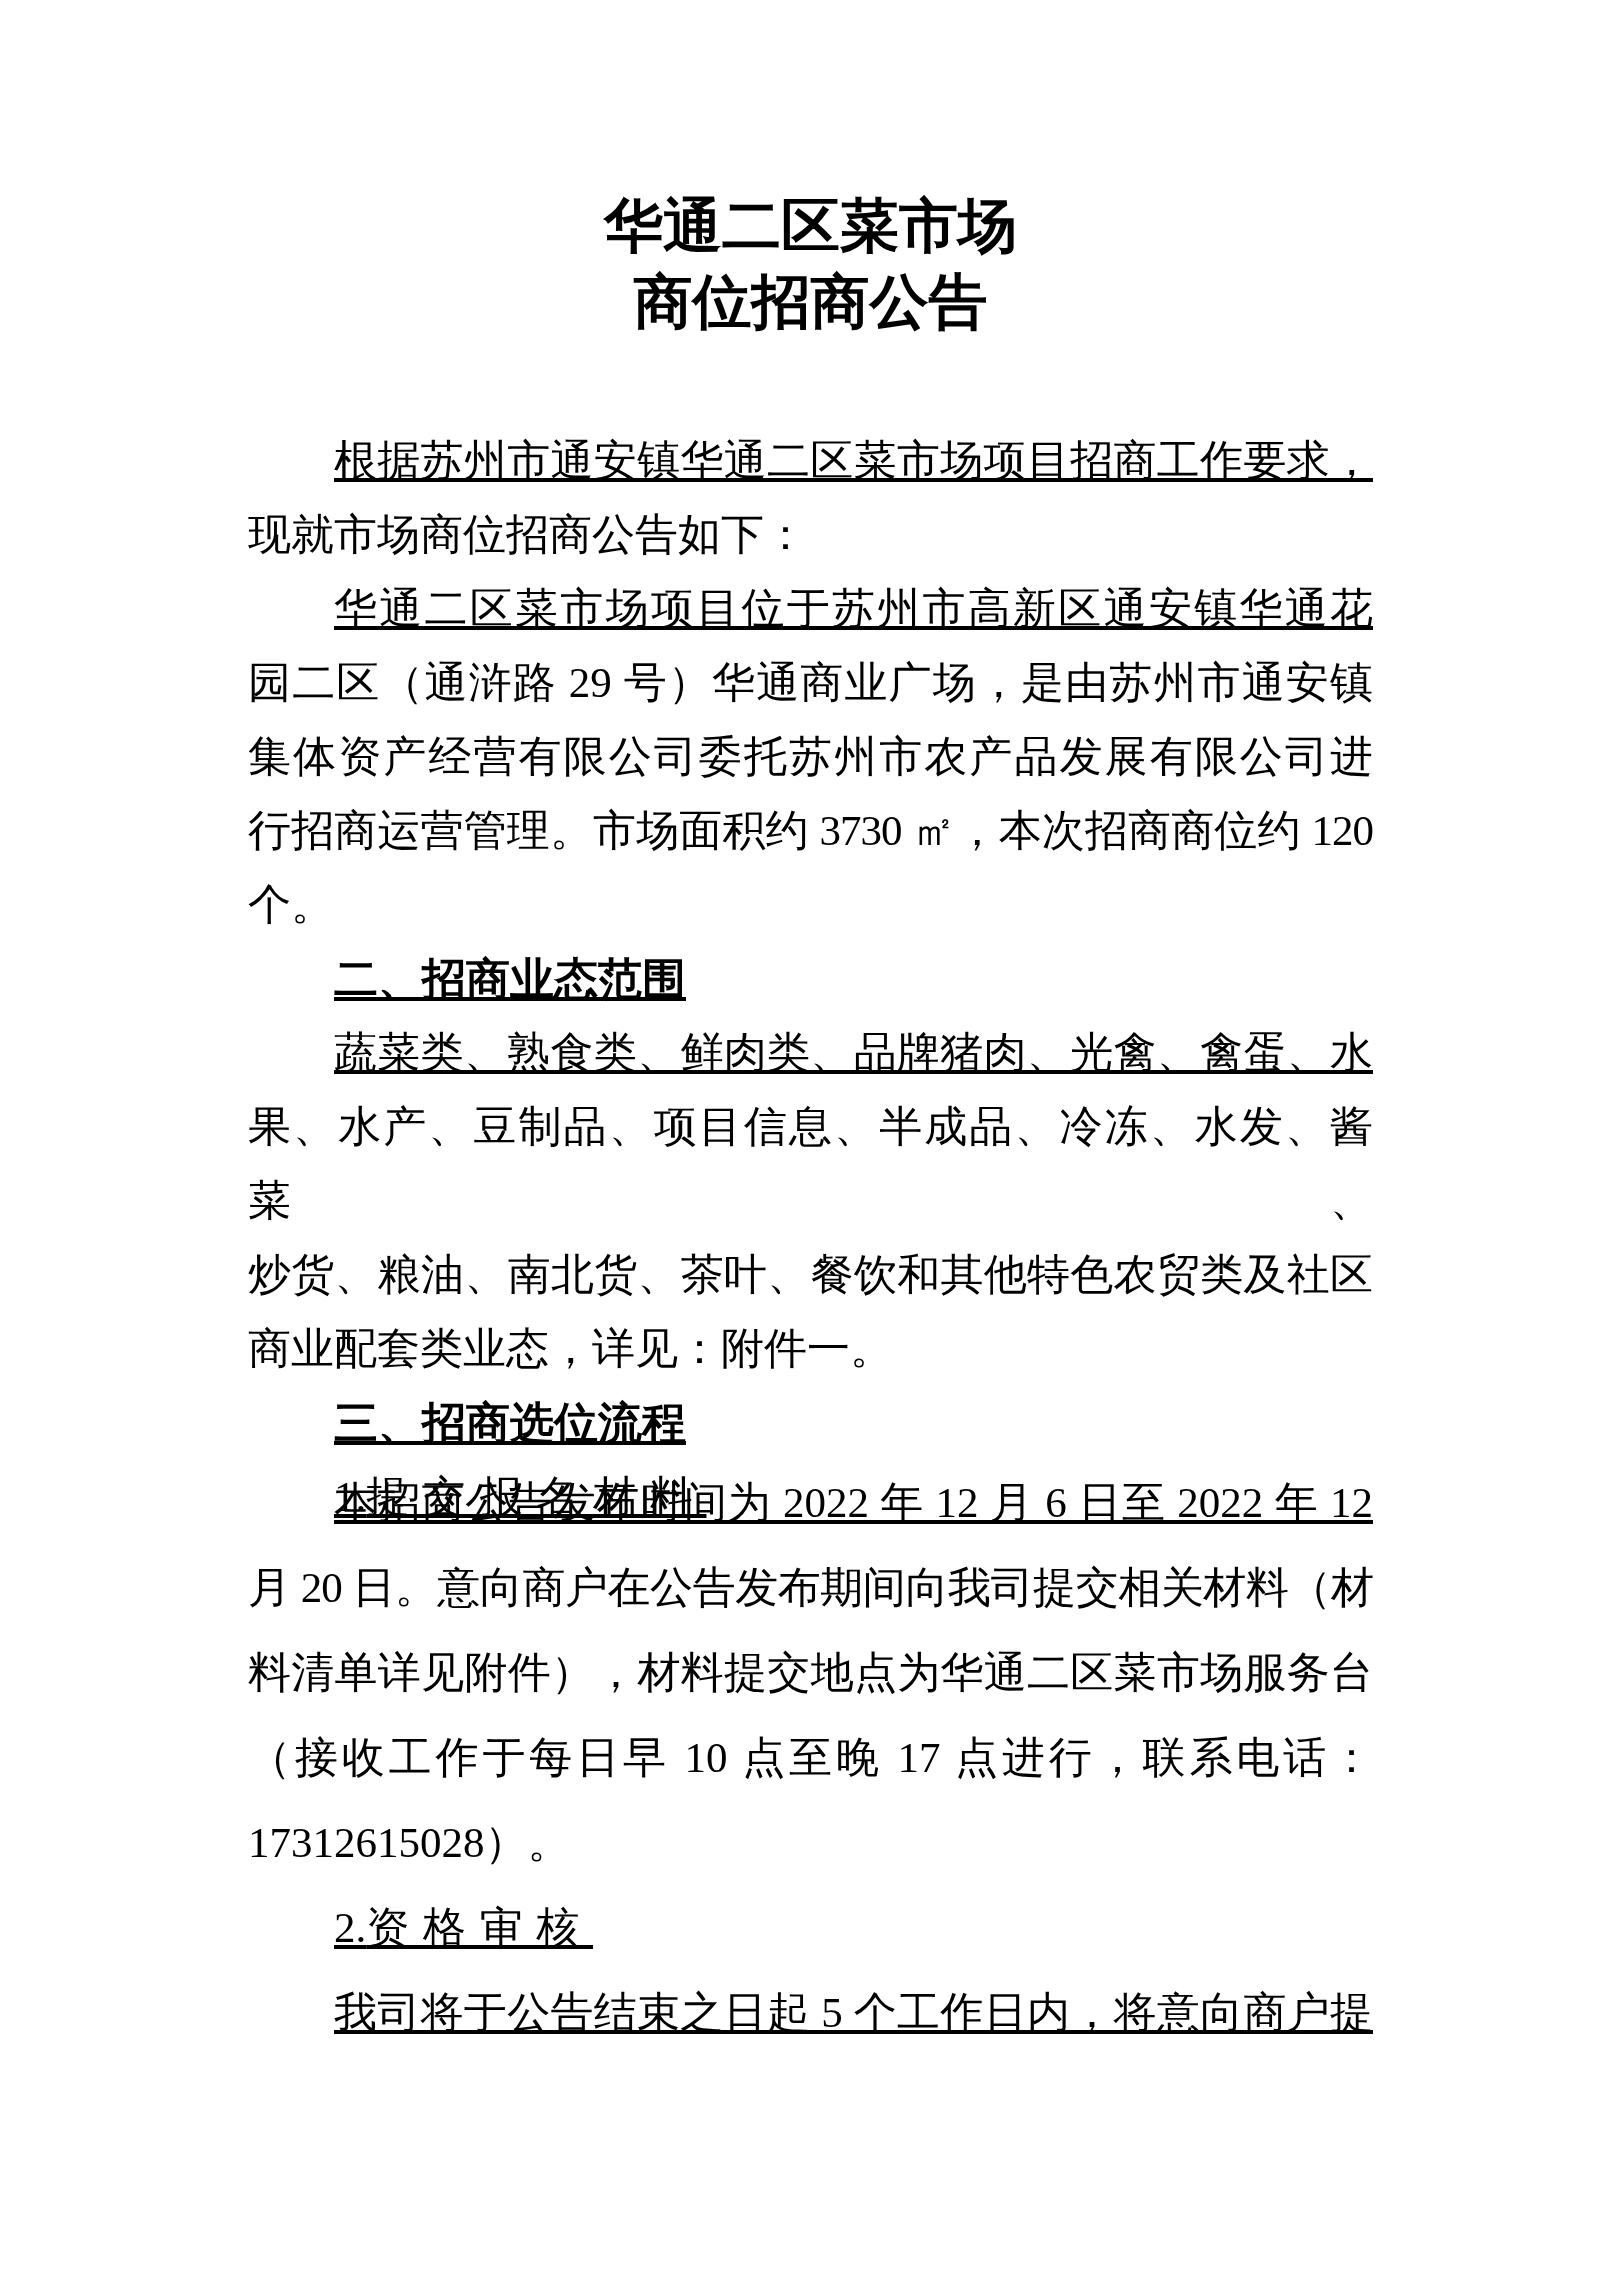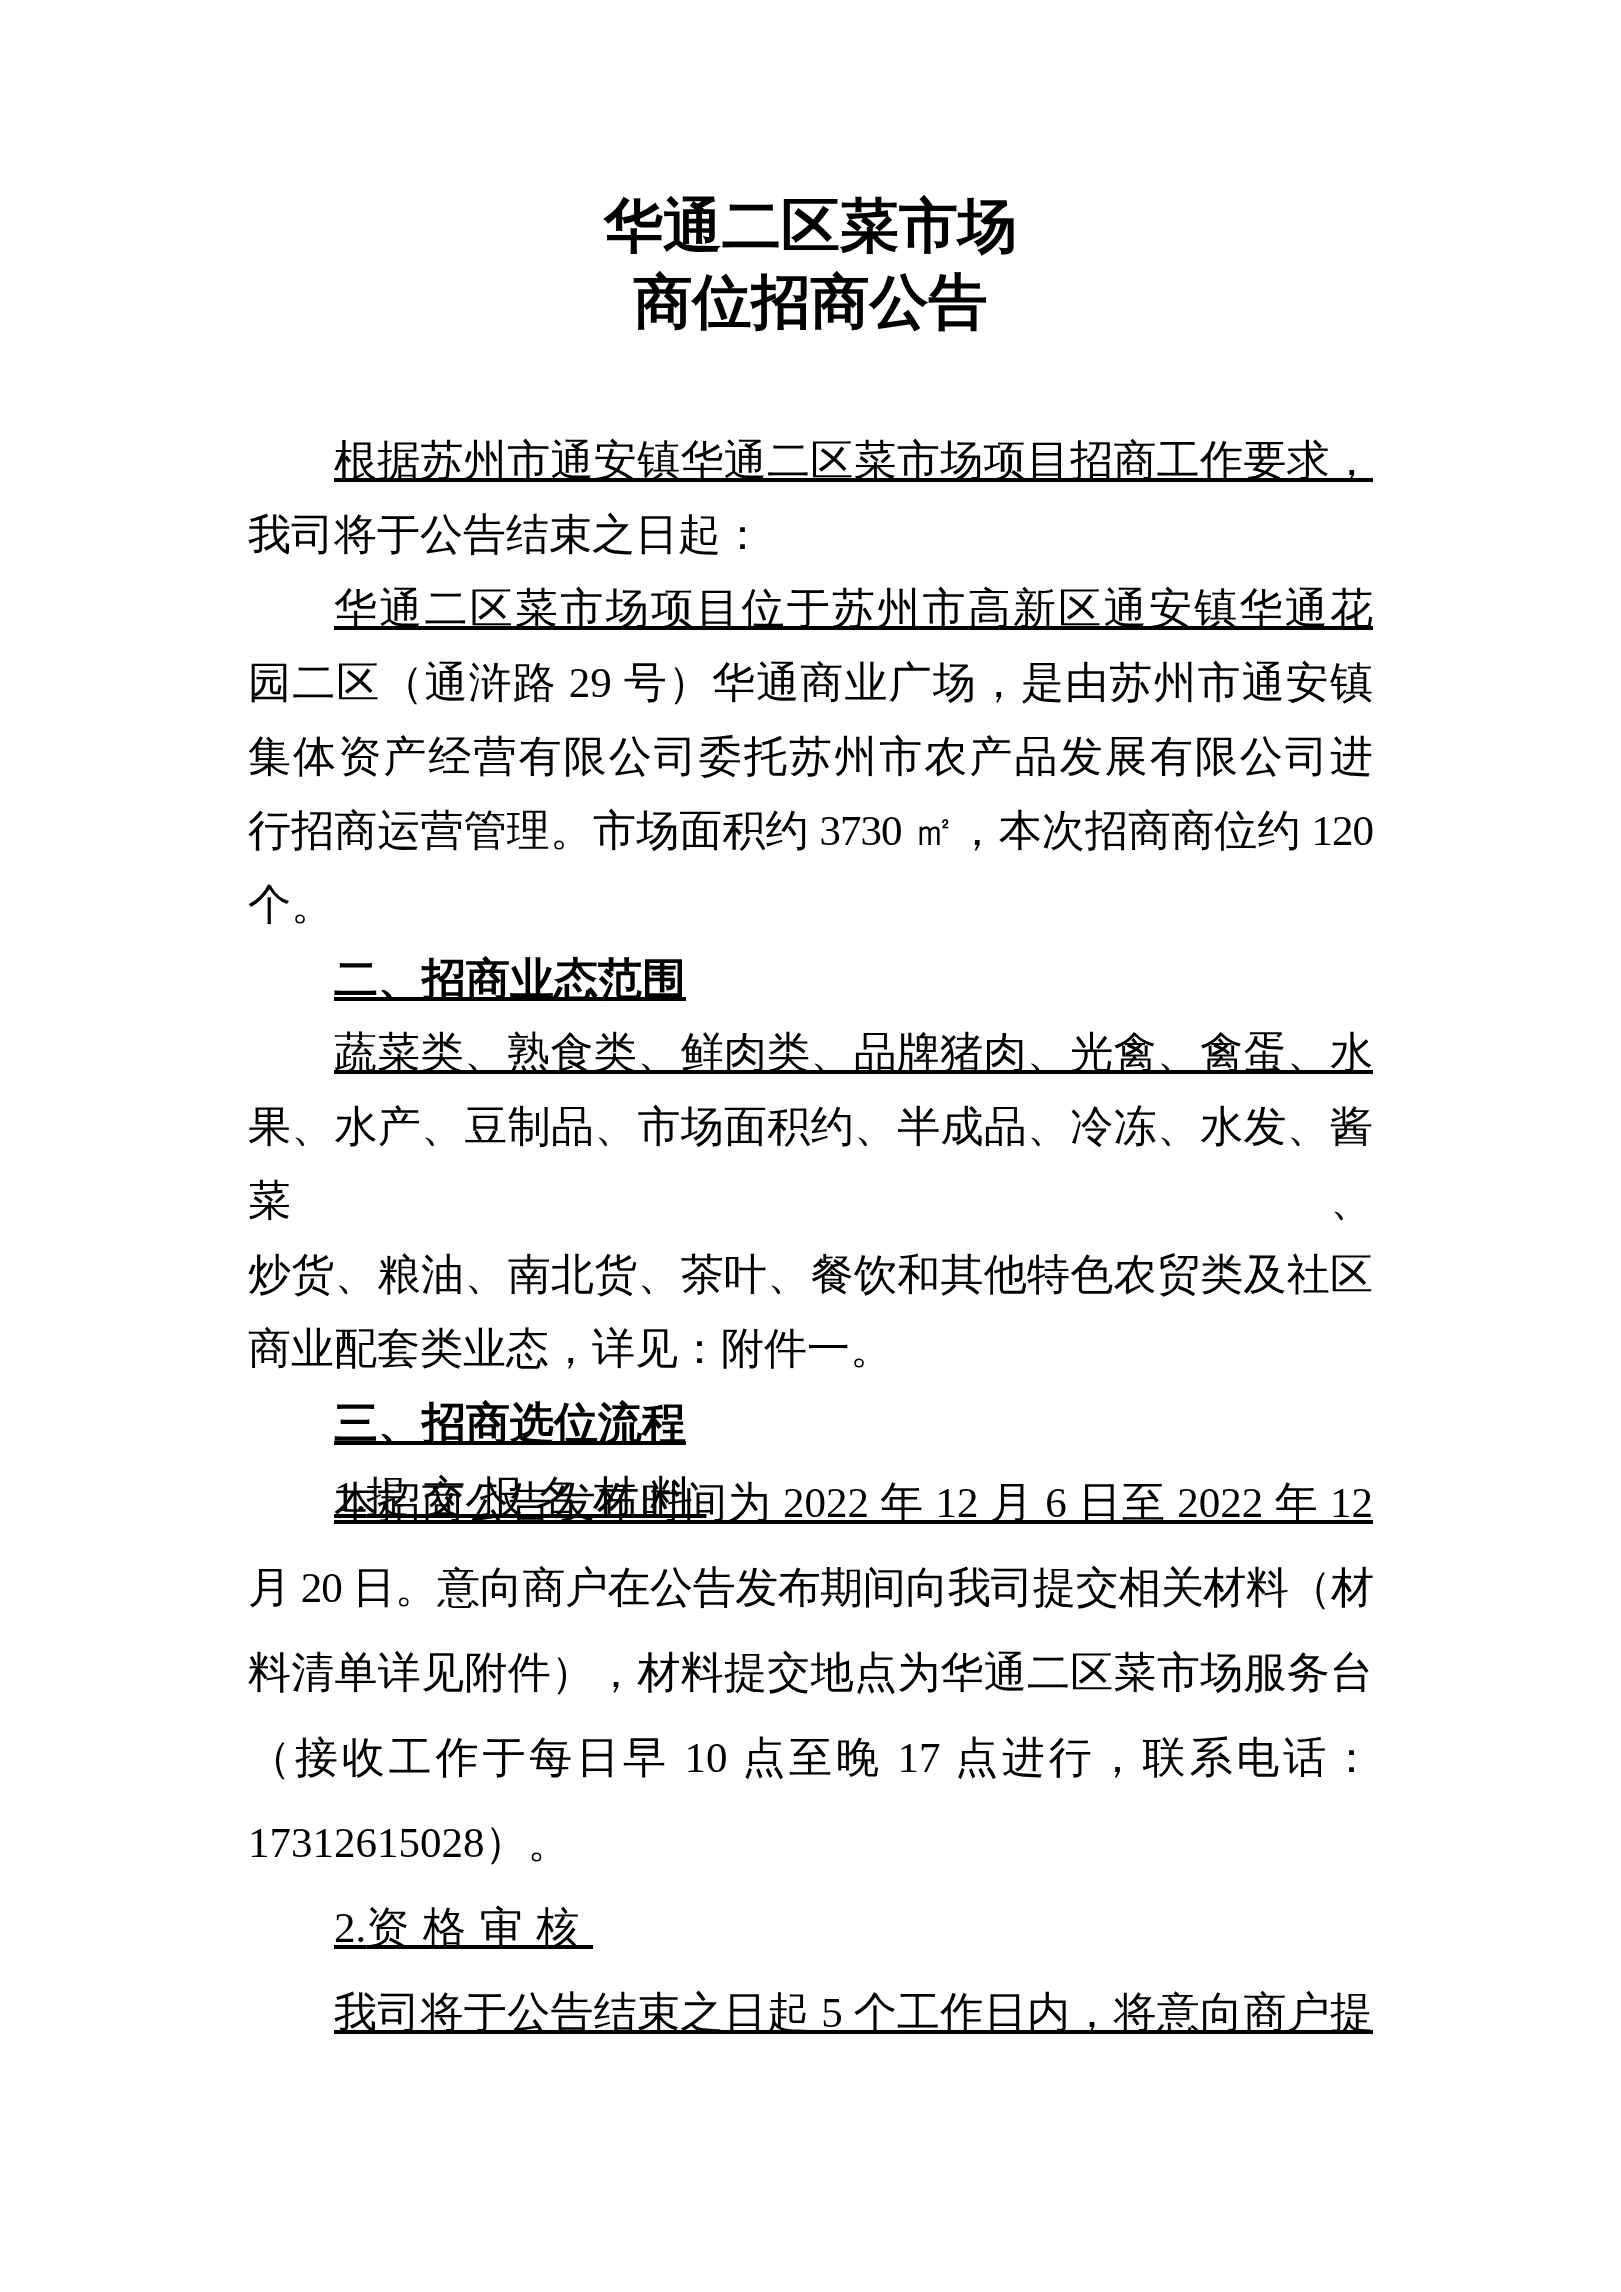--- a/index.html
+++ b/index.html
@@ -74,31 +74,31 @@
 
 <div class="page">
 
   <div class="doc-title">
     <div class="ln">华通二区菜市场</div>
     <div class="ln">商位招商公告</div>
   </div>
 
   <div class="body-block block-upper">
     <div class="ln jl indent">根据苏州市通安镇华通二区菜市场项目招商工作要求，</div>
-    <div class="ln">我司将于公告结束之日起：</div>
+    <div class="ln">现就市场商位招商公告如下：</div>
 
     <div class="ln jl indent">华通二区菜市场项目位于苏州市高新区通安镇华通花</div>
     <div class="ln jl">园二区（通浒路 29 号）华通商业广场，是由苏州市通安镇</div>
     <div class="ln jl">集体资产经营有限公司委托苏州市农产品发展有限公司进</div>
     <div class="ln jl tight">行招商运营管理。市场面积约 3730 ㎡，本次招商商位约 120</div>
     <div class="ln">个。</div>
 
     <div class="ln hd indent">二、招商业态范围</div>
     <div class="ln jl indent">蔬菜类、熟食类、鲜肉类、品牌猪肉、光禽、禽蛋、水</div>
-    <div class="ln jl">果、水产、豆制品、市场面积约、半成品、冷冻、水发、酱菜、</div>
+    <div class="ln jl">果、水产、豆制品、项目信息、半成品、冷冻、水发、酱菜、</div>
     <div class="ln jl">炒货、粮油、南北货、茶叶、餐饮和其他特色农贸类及社区</div>
     <div class="ln">商业配套类业态，详见：附件一。</div>
 
     <div class="ln hd indent">三、招商选位流程</div>
     <div class="ln indent"><span>1.</span><span class="step-label">提交报名材料</span></div>
   </div>
 
   <div class="body-block block-lower">
     <div class="ln jl indent">本招商公告发布时间为 2022 年 12 月 6 日至 2022 年 12</div>
     <div class="ln jl tight">月 20 日。意向商户在公告发布期间向我司提交相关材料（材</div>

